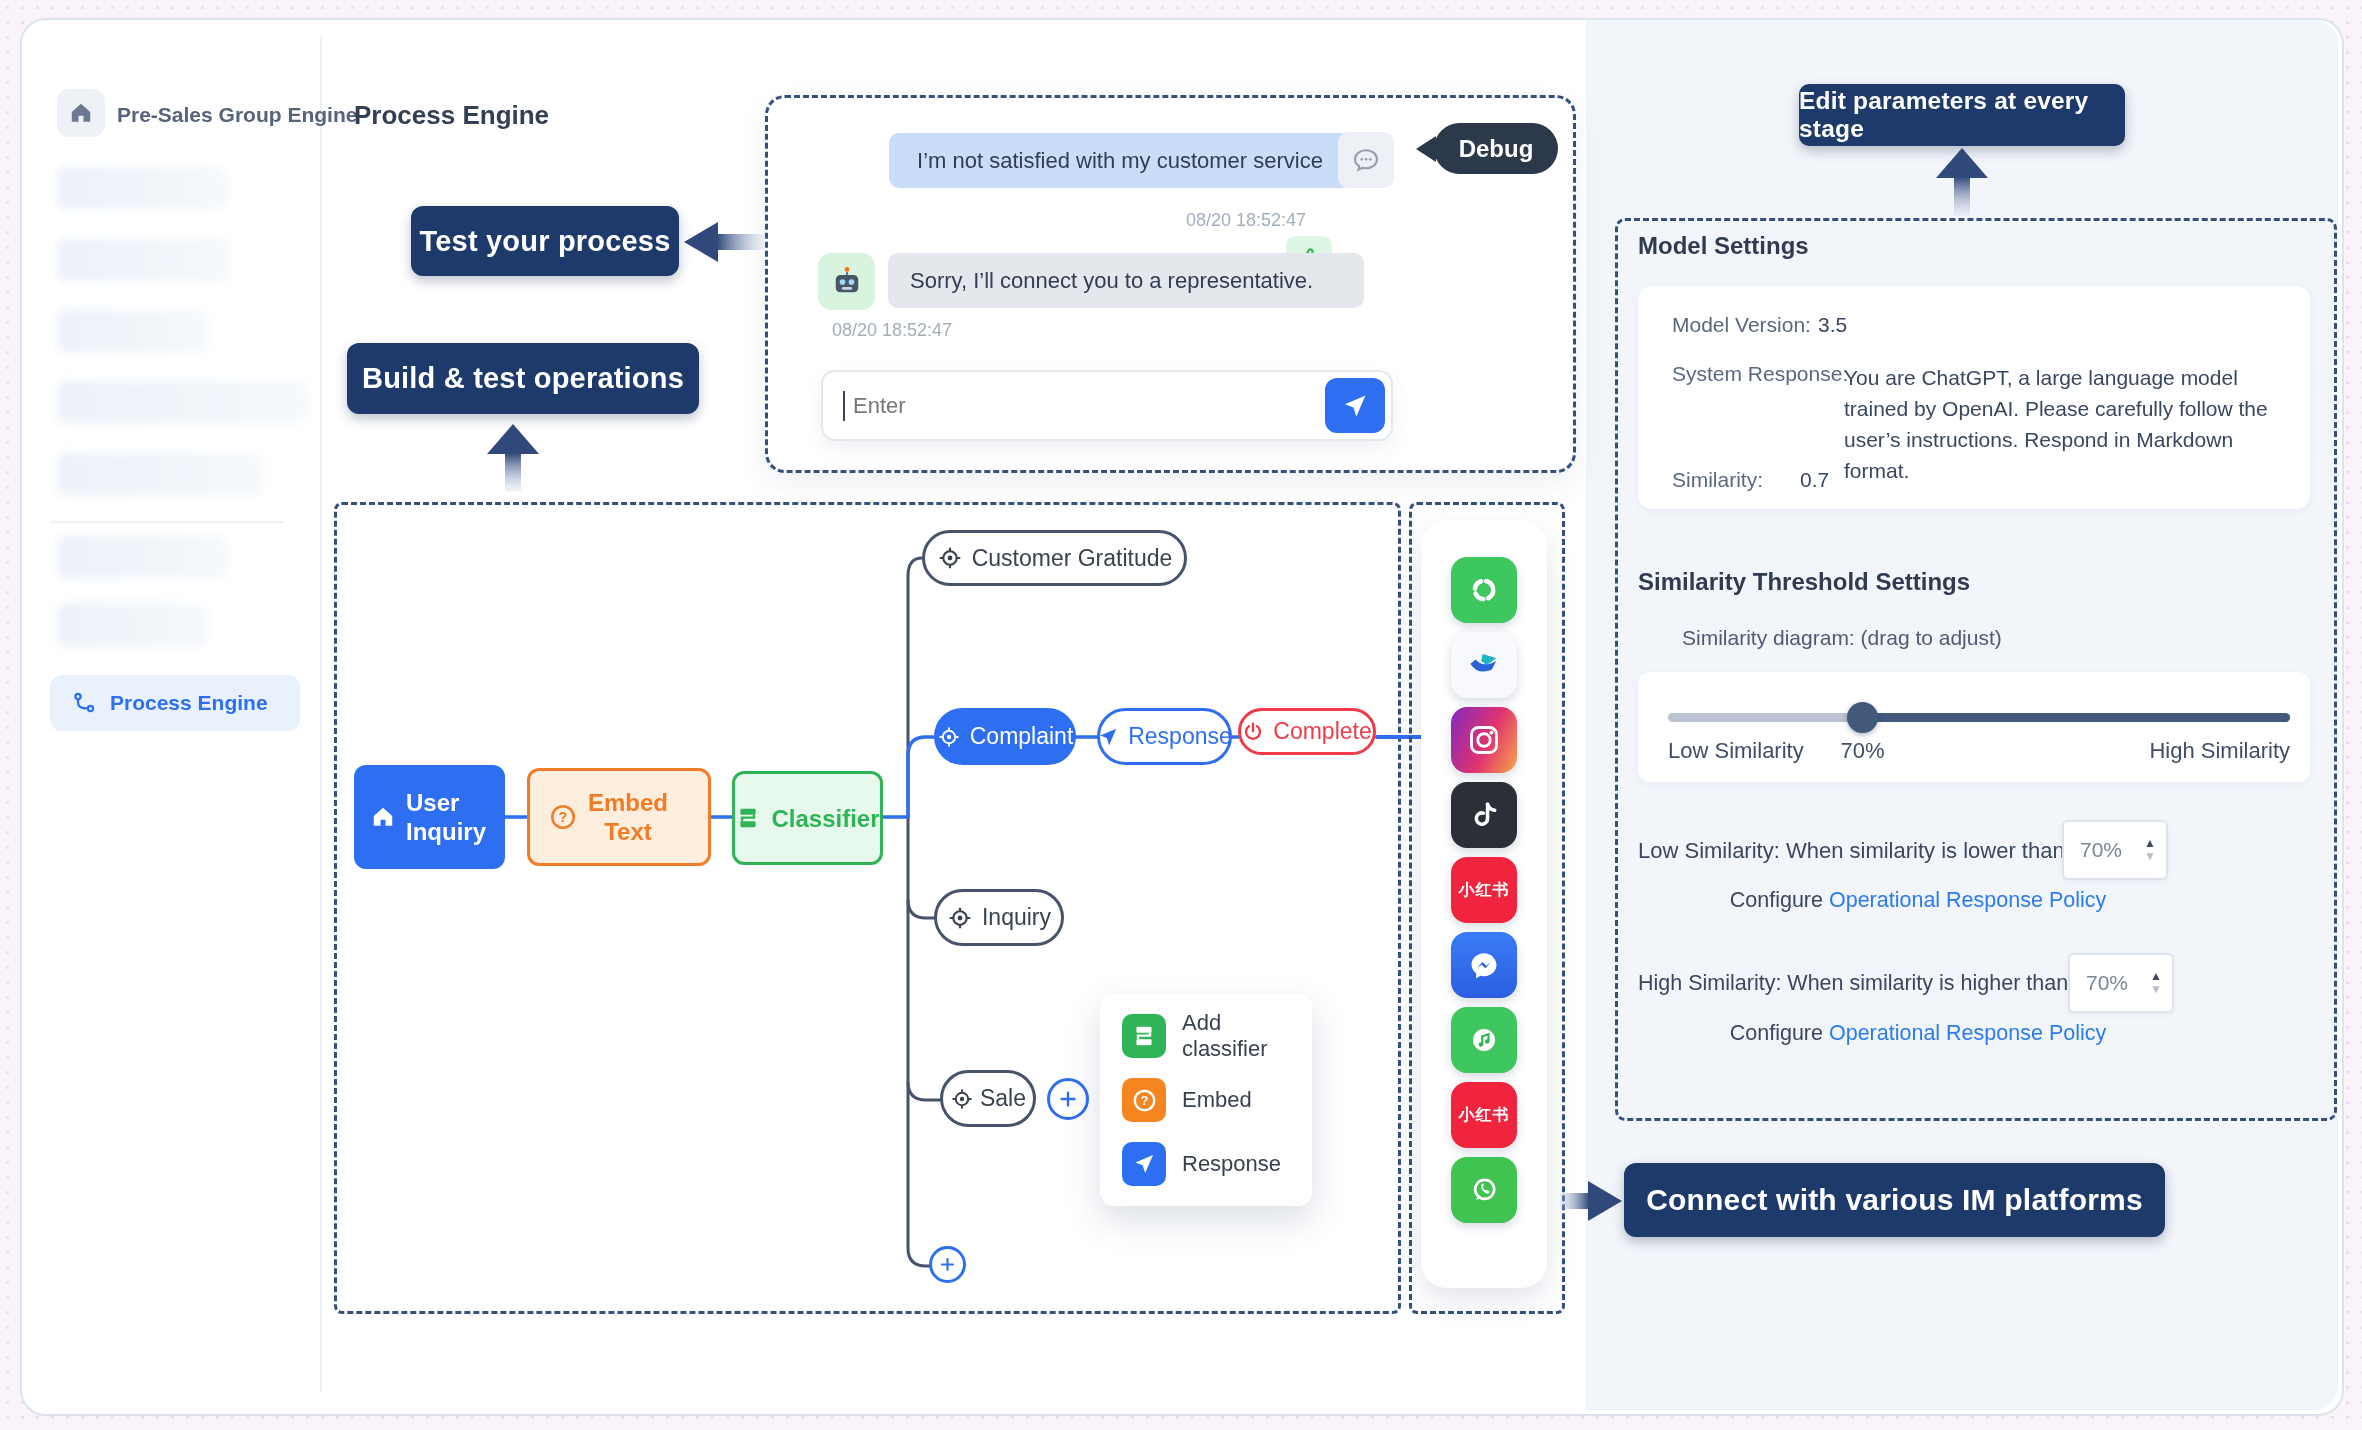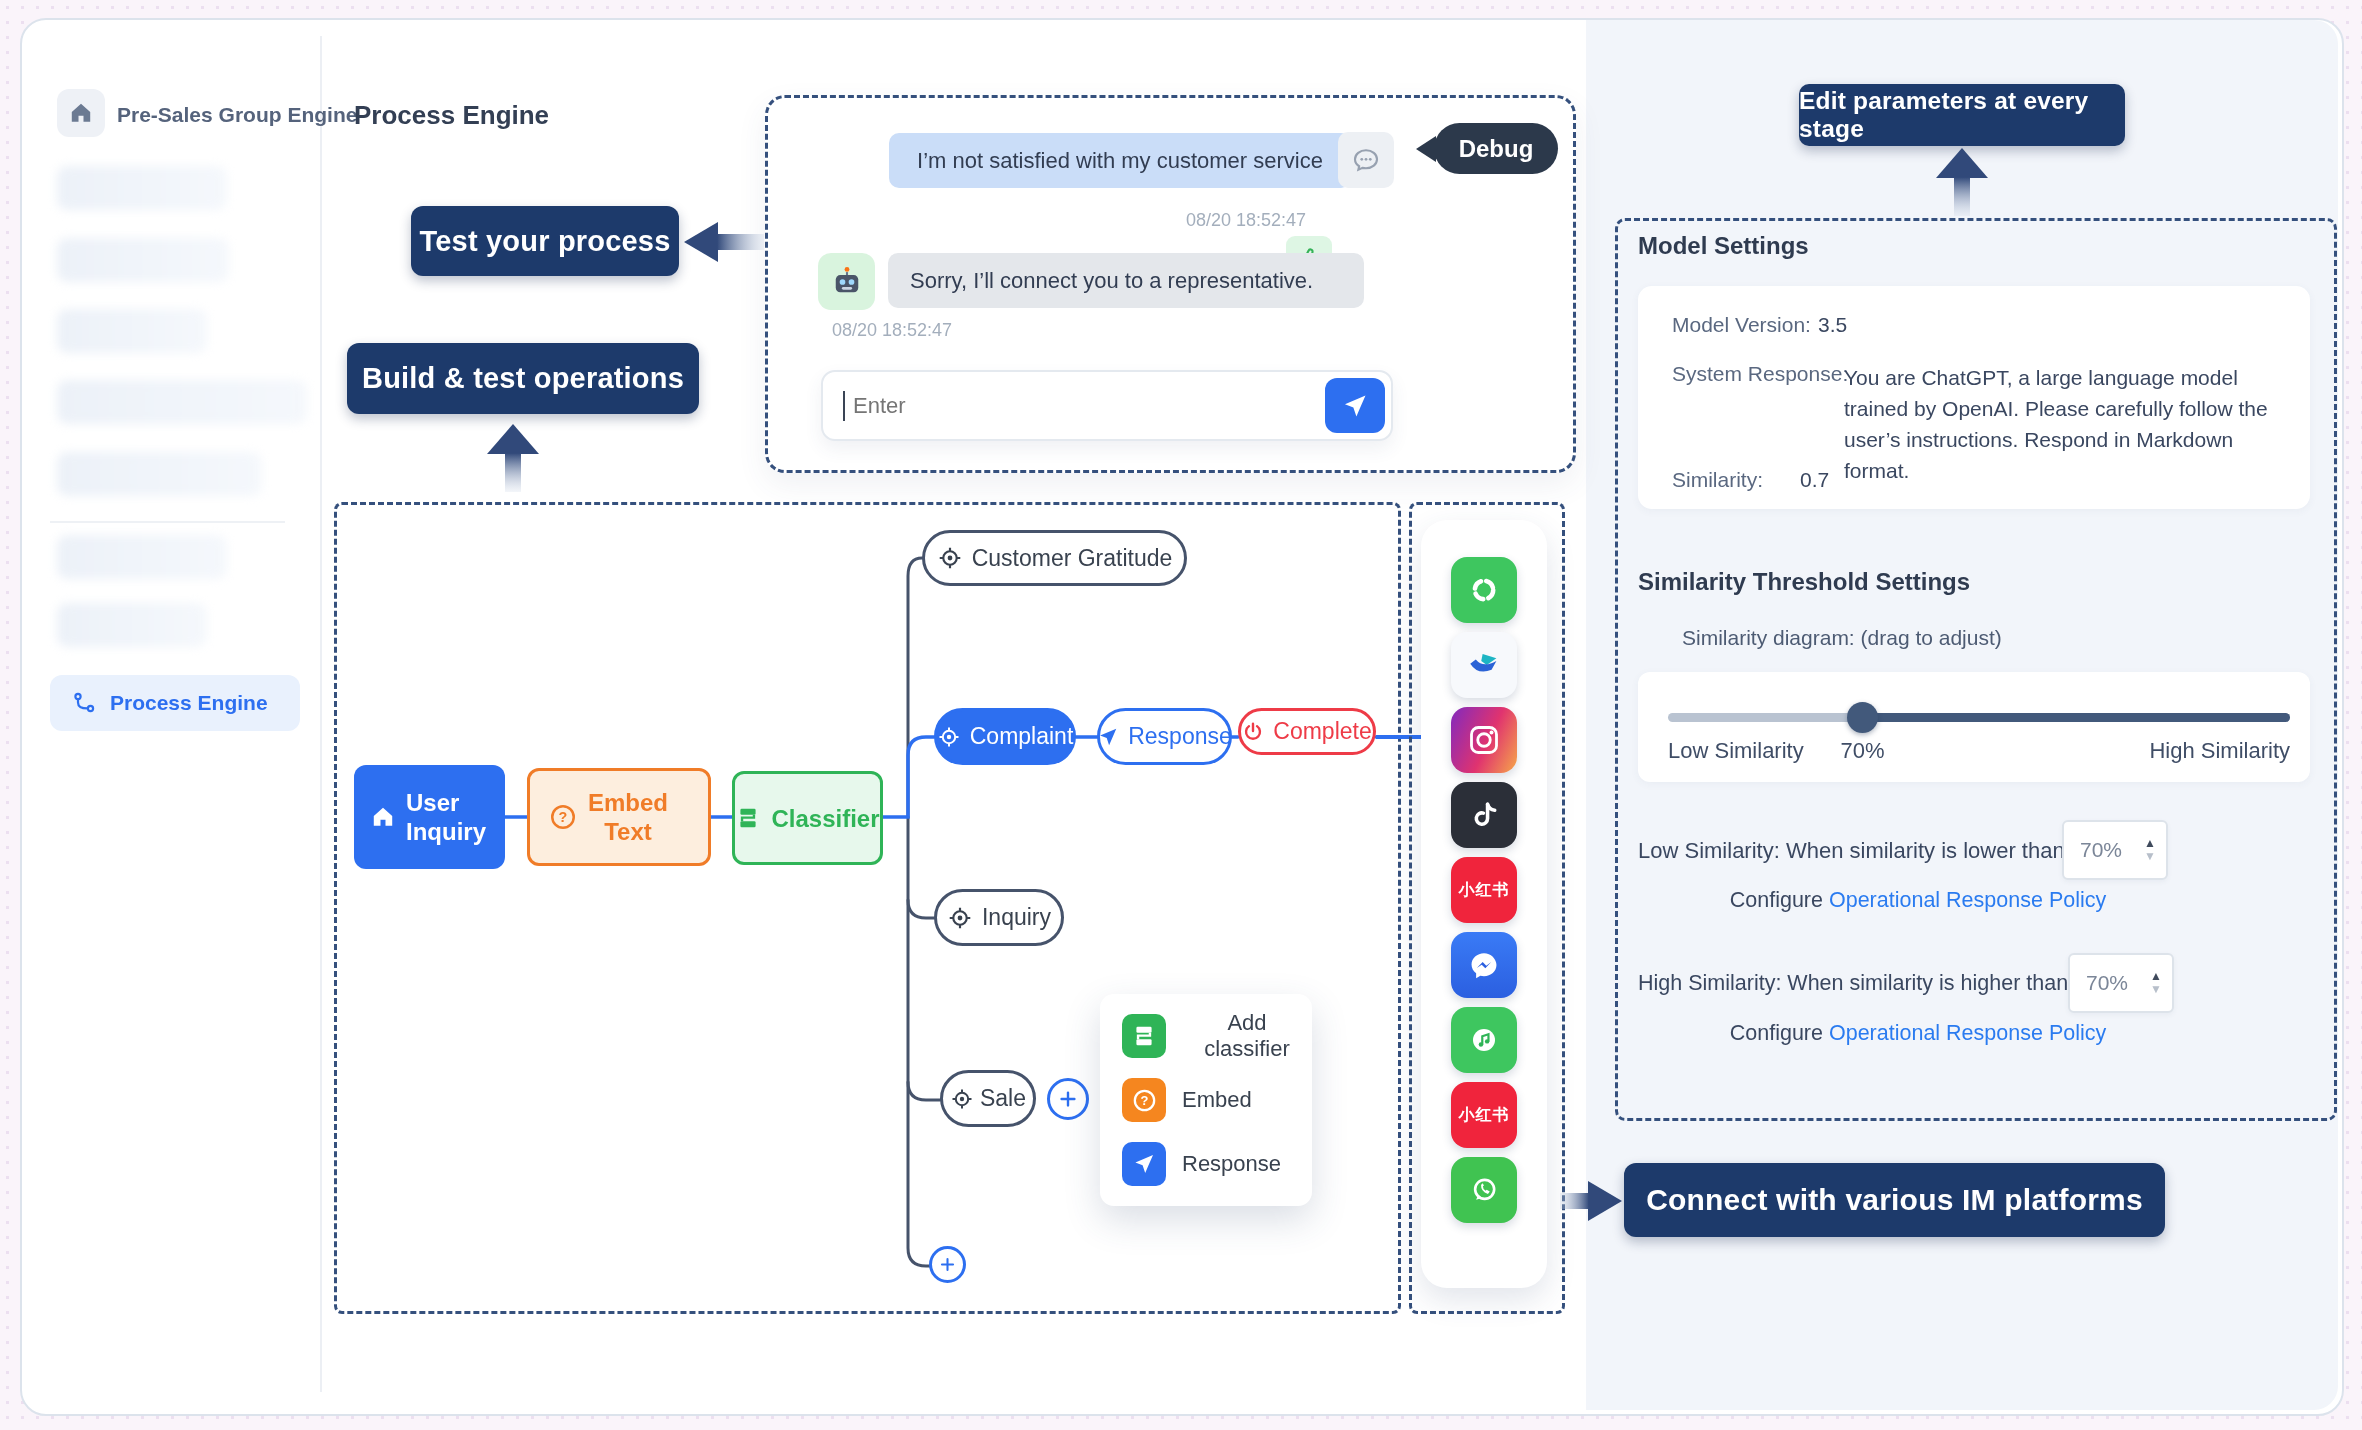--- a/index.html
+++ b/index.html
@@ -15,21 +15,21 @@
   .dashed{position:absolute;border:3px dashed #35507d;background:transparent;}
   .blur-row{position:absolute;left:57px;height:44px;border-radius:10px;background:linear-gradient(90deg,#ecf1f8,#f5f8fc);filter:blur(5px);}
   .pill{position:absolute;display:flex;align-items:center;justify-content:center;gap:9px;border-radius:999px;background:#fff;
         border:3px solid #46536b;color:#39424f;font-size:23px;font-weight:500;}
   .node{position:absolute;display:flex;align-items:center;gap:10px;border-radius:12px;font-size:24px;font-weight:600;line-height:29px;}
   .icn{display:inline-flex;align-items:center;justify-content:center;flex:none;}
   .bubble{position:absolute;display:flex;align-items:center;color:#323d52;font-size:22px;border-radius:10px;padding:0 22px;}
   .time{position:absolute;color:#a3aebc;font-size:18px;}
   .strip-icon{position:absolute;left:1451px;width:66px;height:66px;border-radius:16px;display:flex;align-items:center;justify-content:center;
               box-shadow:0 4px 10px rgba(40,60,100,.18);}
-  .menu-row{display:flex;align-items:center;gap:16px;height:58px;text-align:center;}
+  .menu-row{display:flex;align-items:center;gap:16px;height:58px;}
   .menu-ic{width:44px;height:44px;border-radius:10px;display:flex;align-items:center;justify-content:center;flex:none;}
   .lbl{color:#5a6880;font-size:21px;}
   .val{color:#3a4760;font-size:21px;}
   .h2{position:absolute;color:#2f3b50;font-size:24px;font-weight:700;}
   .card{position:absolute;background:#fff;border-radius:14px;box-shadow:0 2px 8px rgba(60,80,120,.05);}
   .spinner{position:absolute;width:102px;height:56px;background:#fff;border:2px solid #dde3ea;border-radius:6px;
            display:flex;align-items:center;box-shadow:0 2px 5px rgba(60,80,120,.06);}
   .spin-val{flex:1;padding-left:16px;color:#7b8698;font-size:21px;}
   .spin-arrows{display:flex;flex-direction:column;align-items:center;padding-right:10px;line-height:13px;}
   .link{color:#2a7bf0;}

